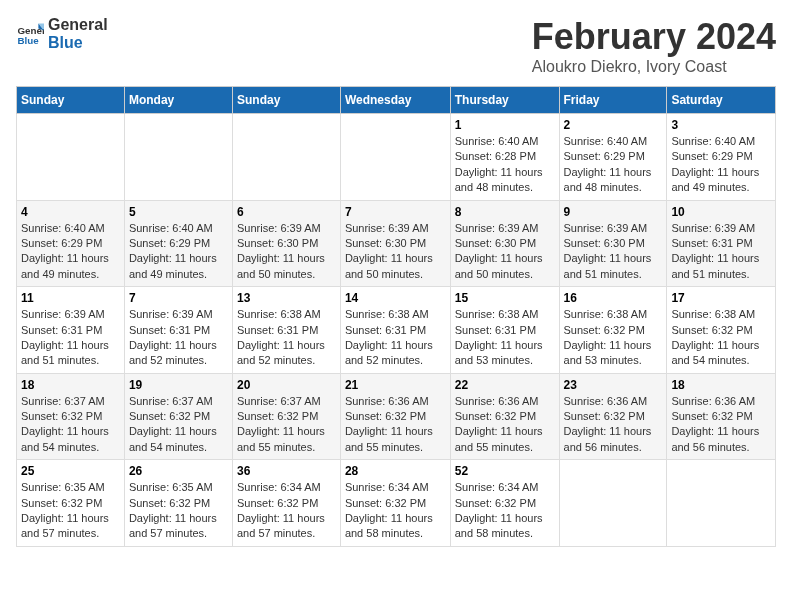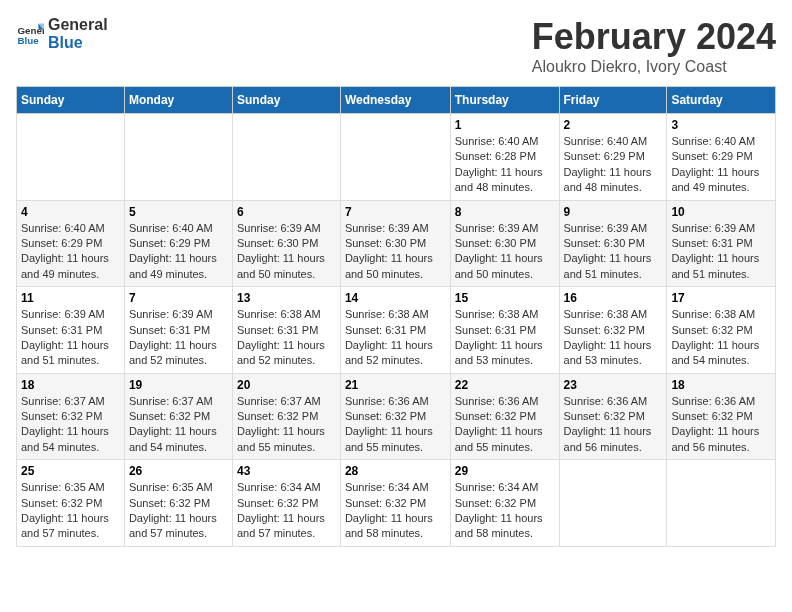--- a/index.html
+++ b/index.html
@@ -225,28 +225,28 @@
       <tr>
         <td>
           <span class="day-num">25</span>
           <div class="day-detail">Sunrise: 6:35 AM<br>Sunset: 6:32 PM<br>Daylight: 11 hours<br>and 57 minutes.</div>
         </td>
         <td>
           <span class="day-num">26</span>
           <div class="day-detail">Sunrise: 6:35 AM<br>Sunset: 6:32 PM<br>Daylight: 11 hours<br>and 57 minutes.</div>
         </td>
         <td>
-          <span class="day-num">43</span>
+          <span class="day-num">36</span>
           <div class="day-detail">Sunrise: 6:34 AM<br>Sunset: 6:32 PM<br>Daylight: 11 hours<br>and 57 minutes.</div>
         </td>
         <td>
           <span class="day-num">28</span>
           <div class="day-detail">Sunrise: 6:34 AM<br>Sunset: 6:32 PM<br>Daylight: 11 hours<br>and 58 minutes.</div>
         </td>
         <td>
-          <span class="day-num">29</span>
+          <span class="day-num">52</span>
           <div class="day-detail">Sunrise: 6:34 AM<br>Sunset: 6:32 PM<br>Daylight: 11 hours<br>and 58 minutes.</div>
         </td>
         <td class="empty-cell"></td>
         <td class="empty-cell"></td>
       </tr>
     </tbody>
 </table>
 
 </body></html>

